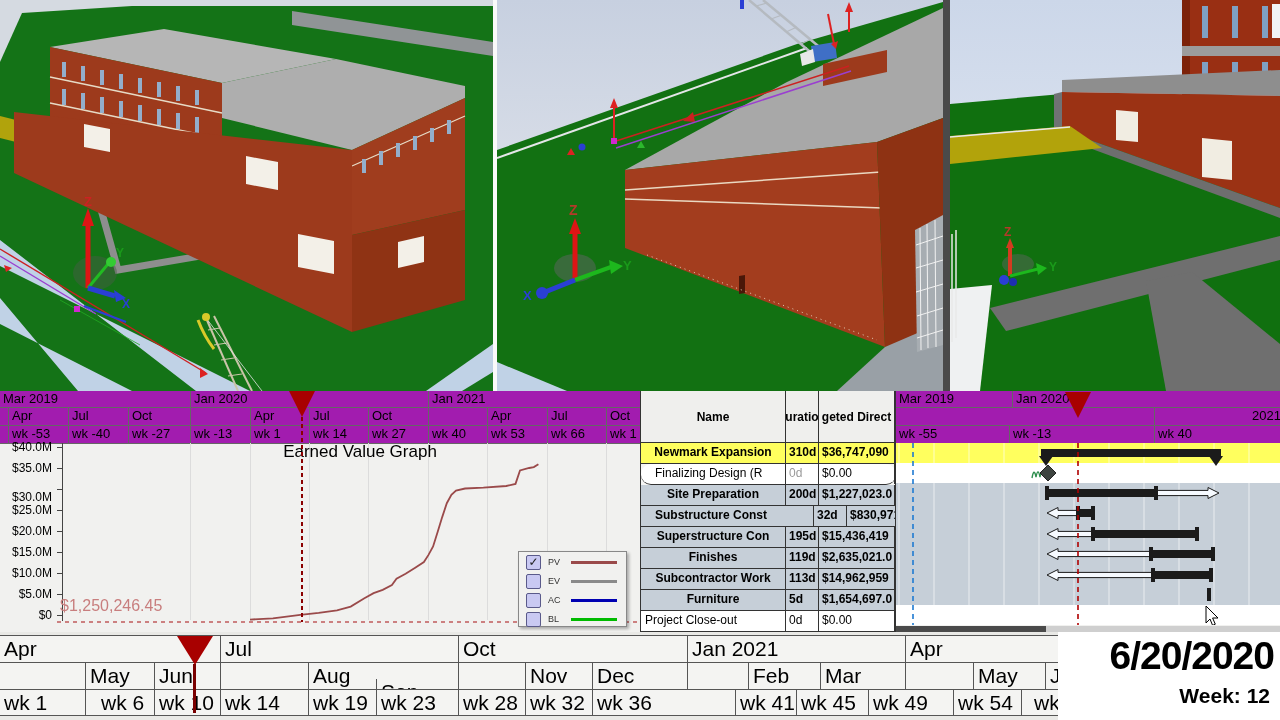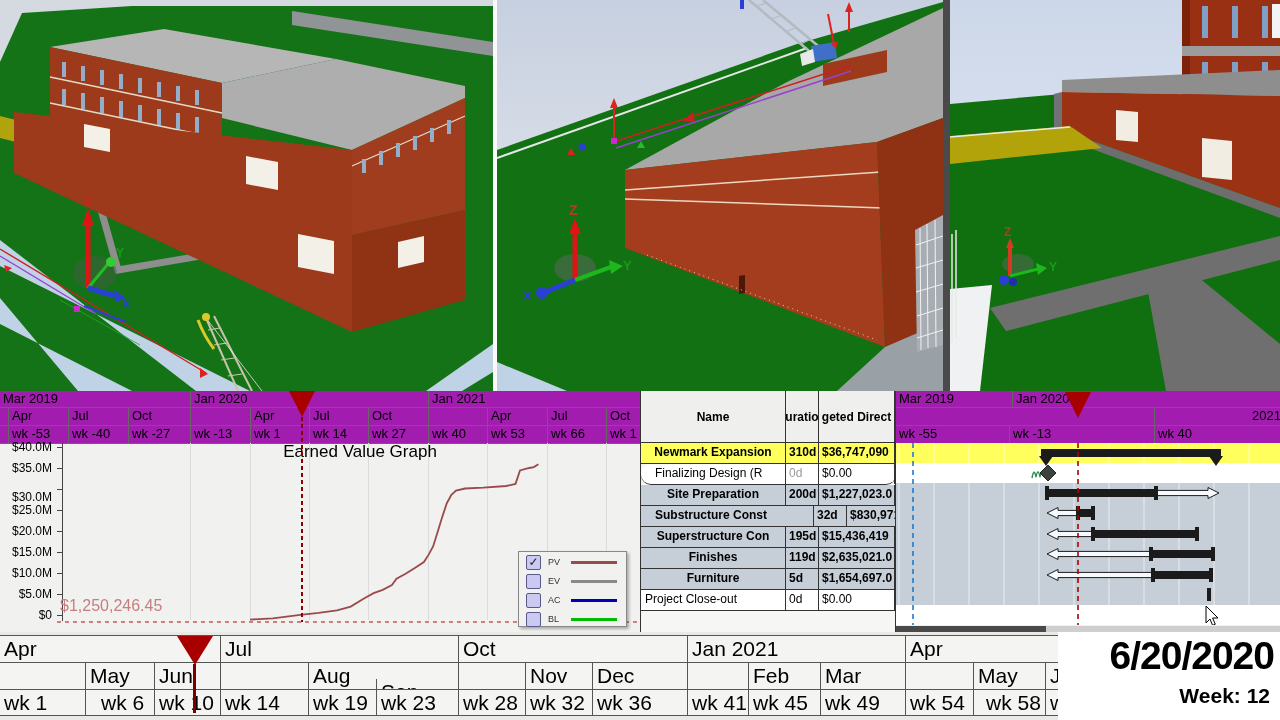--- a/index.html
+++ b/index.html
@@ -416,20 +416,25 @@
         <div class="gt-c bold" style="width: 145px; text-align: center; padding-left: 0px;">Superstructure Con</div>
         <div class="gt-c bold" style="width: 33px;">195d</div>
         <div class="gt-c bold" style="width: 76px;">$15,436,419</div>
       </div>
       <div class="gt-r" style="background: rgb(198, 207, 216);">
         <div class="gt-c bold" style="width: 145px; text-align: center; padding-left: 0px;">Finishes</div>
         <div class="gt-c bold" style="width: 33px;">119d</div>
         <div class="gt-c bold" style="width: 76px;">$2,635,021.0</div>
       </div>
       <div class="gt-r" style="background: rgb(198, 207, 216);">
+        <div class="gt-c bold" style="width: 145px; text-align: center; padding-left: 0px;">Subcontractor Work</div>
+        <div class="gt-c bold" style="width: 33px;">113d</div>
+        <div class="gt-c bold" style="width: 76px;">$14,962,959</div>
+      </div>
+      <div class="gt-r" style="background: rgb(198, 207, 216);">
         <div class="gt-c bold" style="width: 145px; text-align: center; padding-left: 0px;">Furniture</div>
         <div class="gt-c bold" style="width: 33px;">5d</div>
         <div class="gt-c bold" style="width: 76px;">$1,654,697.0</div>
       </div>
       <div class="gt-r" style="background: rgb(255, 255, 255);">
         <div class="gt-c" style="width: 145px; padding-left: 4px;">Project Close-out</div>
         <div class="gt-c" style="width: 33px;">0d</div>
         <div class="gt-c" style="width: 76px;">$0.00</div>
       </div>
     </div>
@@ -537,21 +542,21 @@
   <div class="btrow" id="bt-w">
       <div class="btcell first" style="width: 85px;">wk 1</div>
       <div class="btcell" style="width: 69px; padding-left: 15px;">wk 6</div>
       <div class="btcell" style="width: 66px;">wk 10</div>
       <div class="btcell" style="width: 88px;">wk 14</div>
       <div class="btcell" style="width: 68px;">wk 19</div>
       <div class="btcell" style="width: 82px;">wk 23</div>
       <div class="btcell" style="width: 67px;">wk 28</div>
       <div class="btcell" style="width: 67px;">wk 32</div>
       <div class="btcell" style="width: 95px;">wk 36</div>
-      <div class="btcell" style="width: 61px;">wk 41</div>
+      <div class="btcell" style="width: 61px; margin-left: 48px;">wk 41</div>
       <div class="btcell" style="width: 72px;">wk 45</div>
       <div class="btcell" style="width: 85px;">wk 49</div>
       <div class="btcell" style="width: 68px;">wk 54</div>
       <div class="btcell" style="width: 72px; padding-left: 12px;">wk 58</div>
       <div class="btcell" style="width: 13px;">w</div>
     </div>
 </div>
 <div class="abs" id="bt-tri"></div>
 <div class="abs" id="bt-stem"></div>
 

